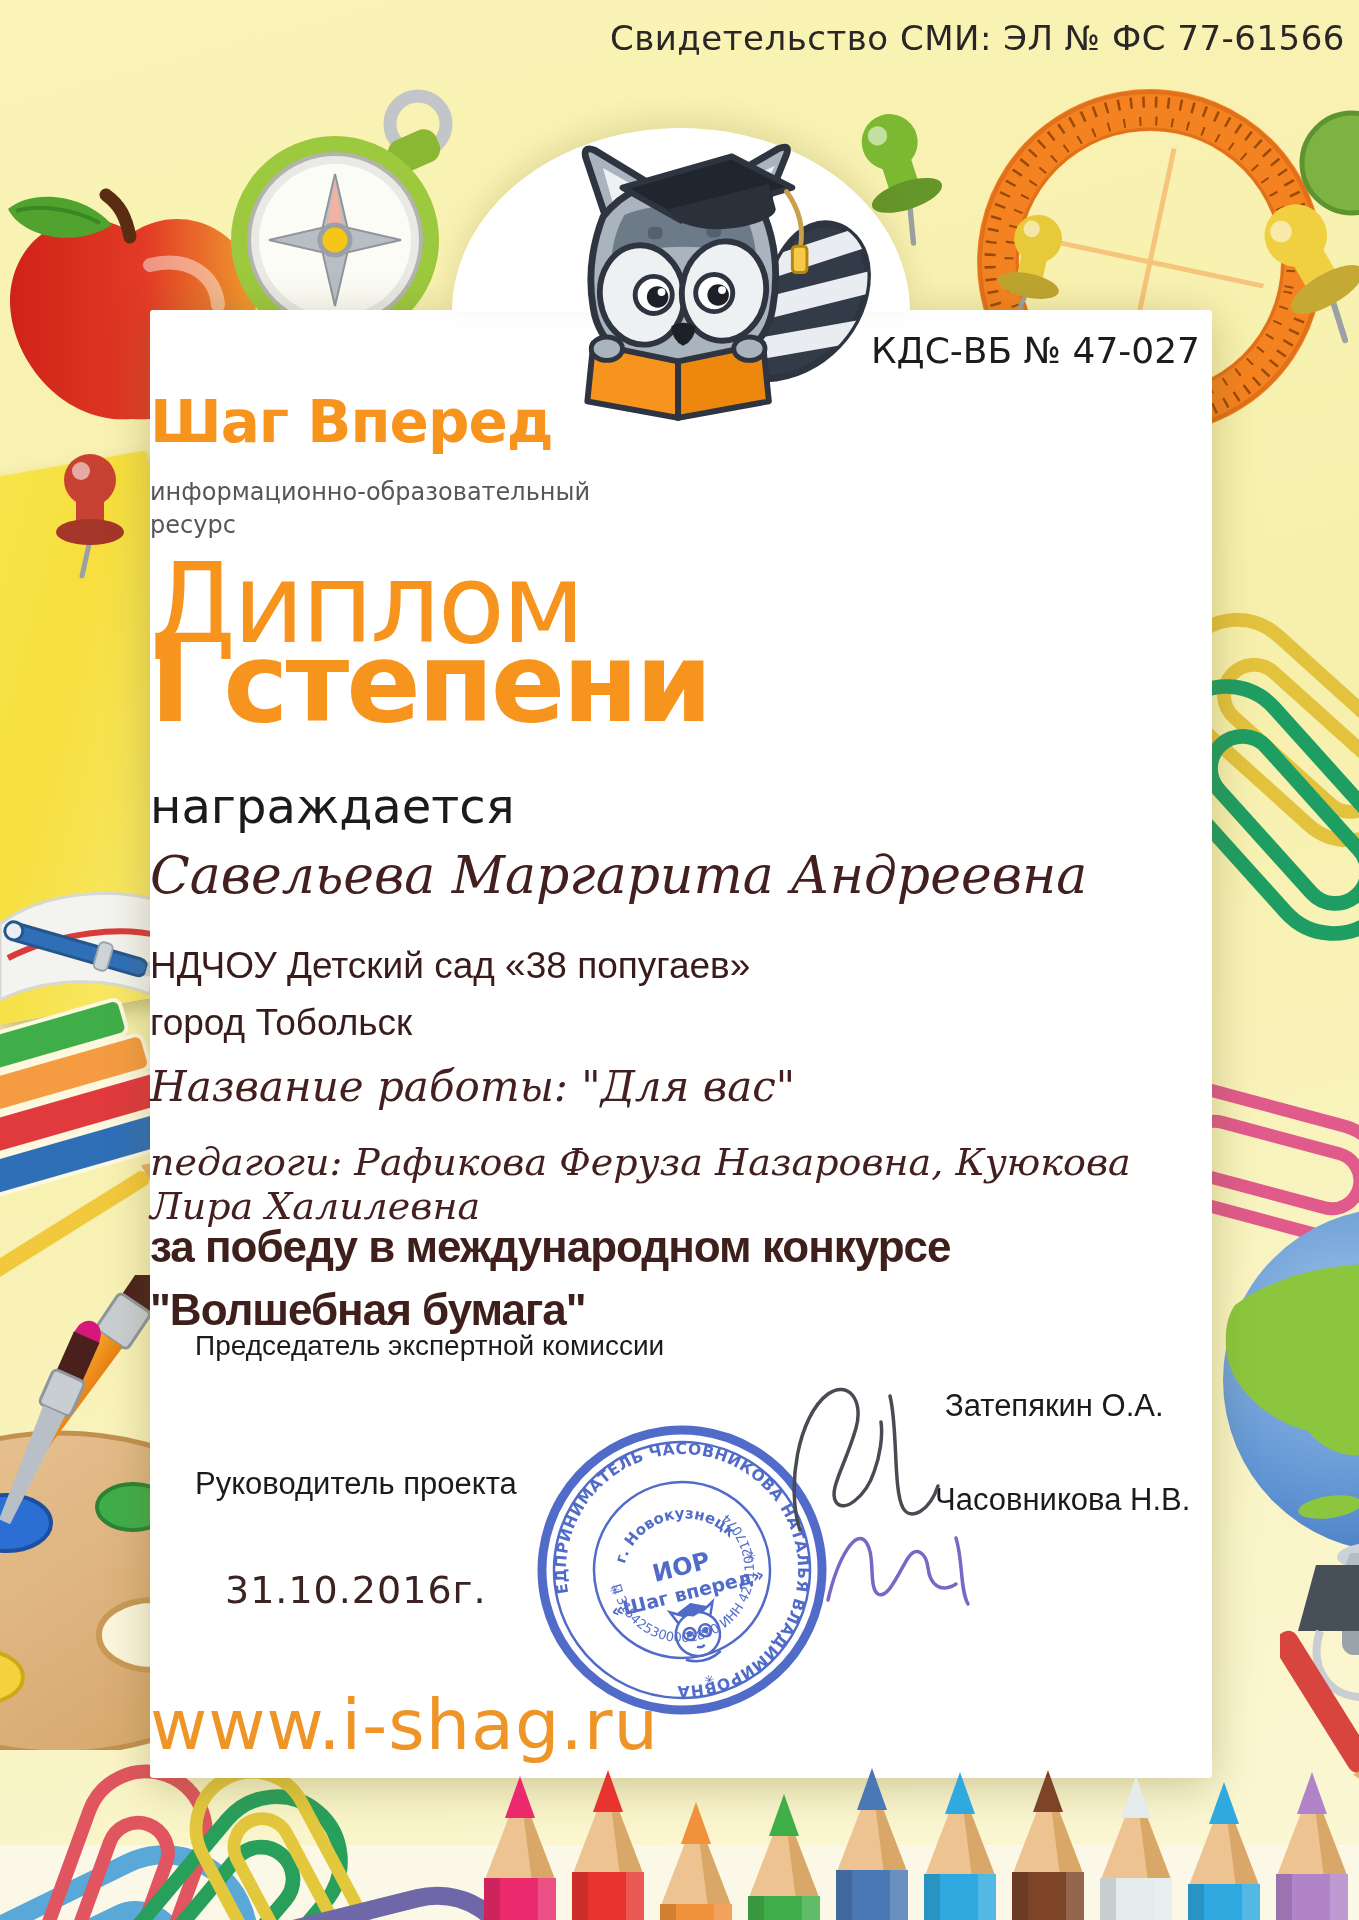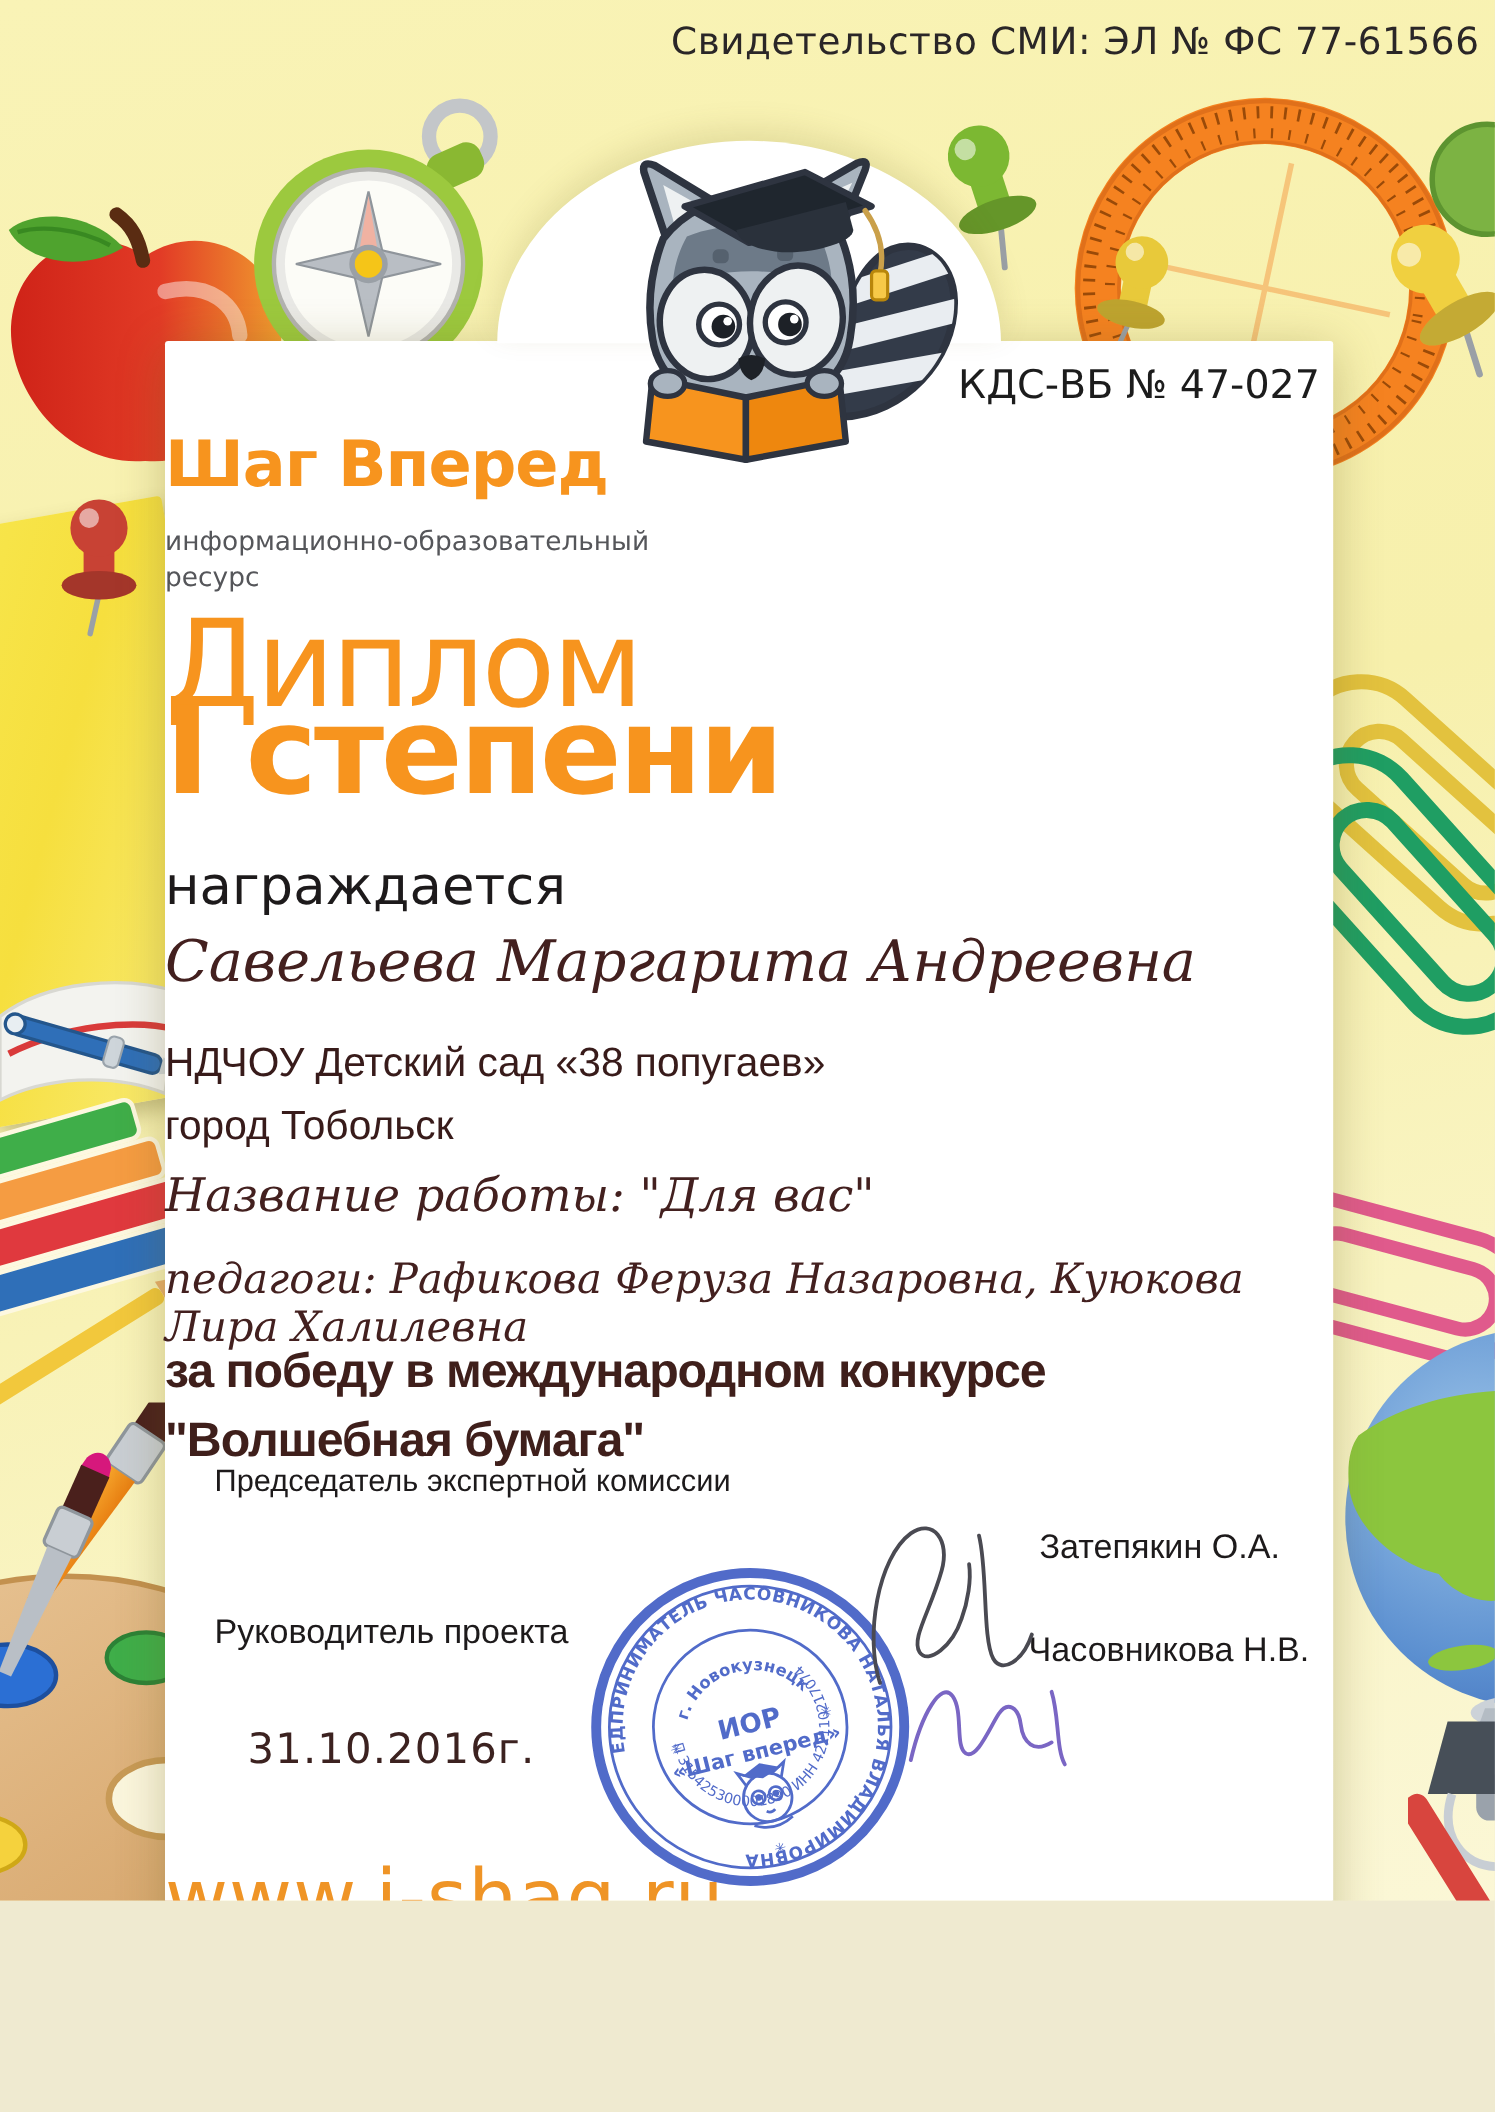--- a/index.html
+++ b/index.html
@@ -1,17 +1,17 @@
 <!DOCTYPE html>
 <html><head>
 <meta charset="utf-8">
 <style>
   *{margin:0;padding:0;box-sizing:border-box}
   html,body{background:#efead0}
-  .stage{position:relative;width:1359px;height:1728px;margin:0 auto;overflow:hidden;
+  .stage{position:relative;width:1359px;height:1920px;margin:0 auto;overflow:hidden;
     background:linear-gradient(165deg,#f9f3b6 0%,#f7f0ac 45%,#f9f4c2 72%,#fbf7d6 100%);
     font-family:"Liberation Sans",sans-serif;}
   .abs{position:absolute}
   .z1{z-index:1}.z3{z-index:3}.z4{z-index:4}
 
   .bottom-strip{left:0;top:1845px;width:1359px;height:75px;background:#fcf8e8;z-index:0}
 
   .card{left:150px;top:310px;width:1062px;height:1468px;background:#ffffff;z-index:2;
     border-radius:3px;box-shadow:0 8px 44px rgba(110,95,30,.32)}
   .arch{left:452px;top:128px;width:458px;height:184px;background:#ffffff;z-index:2;

